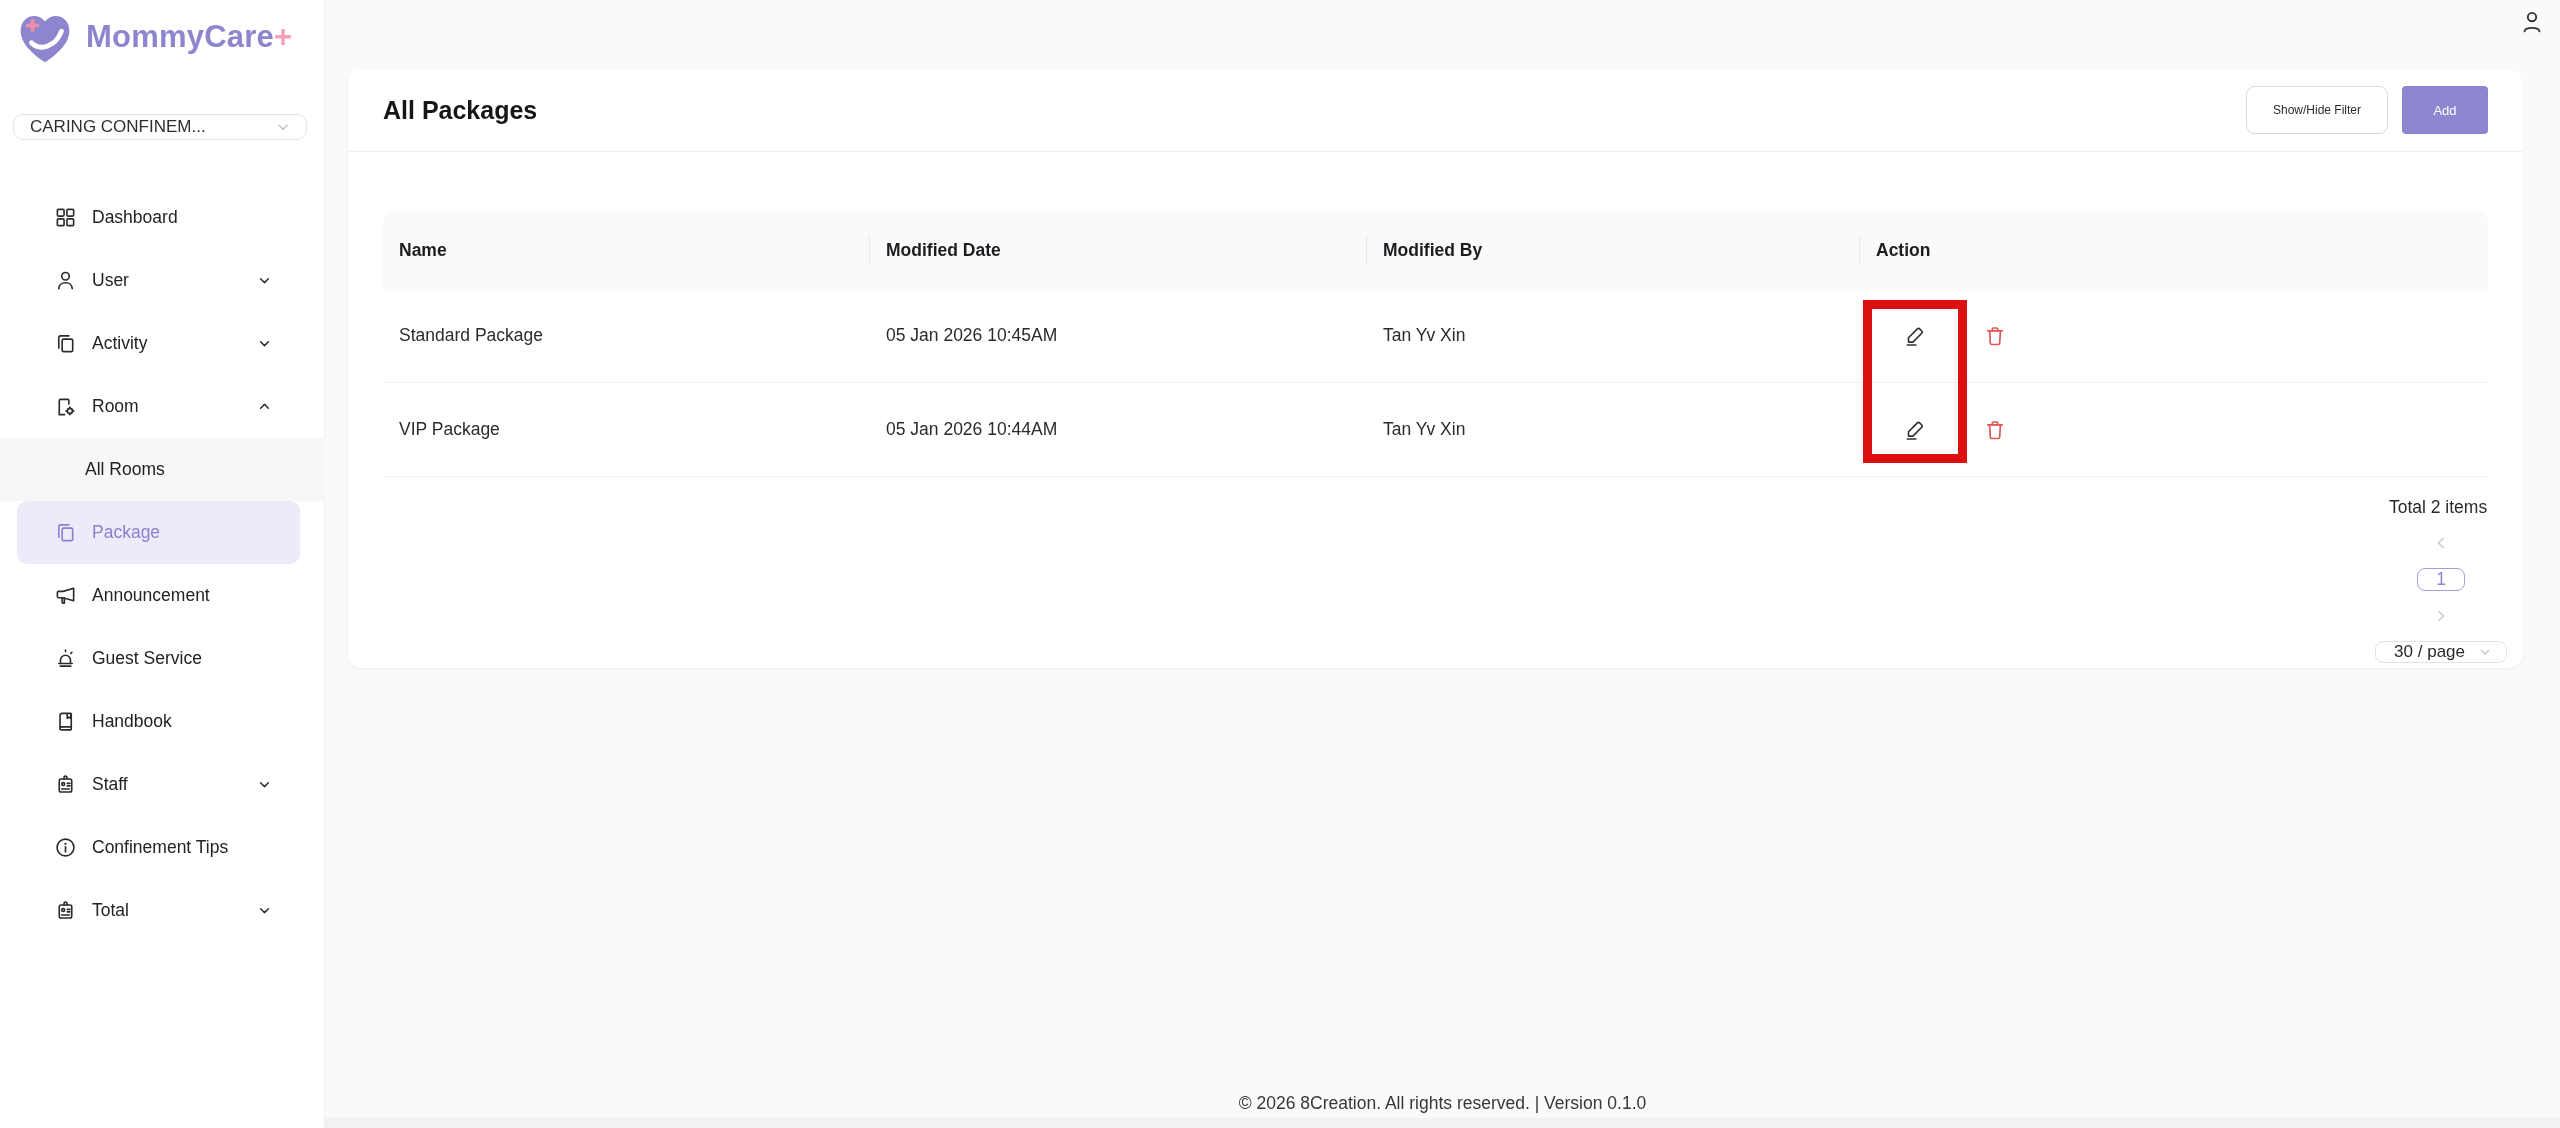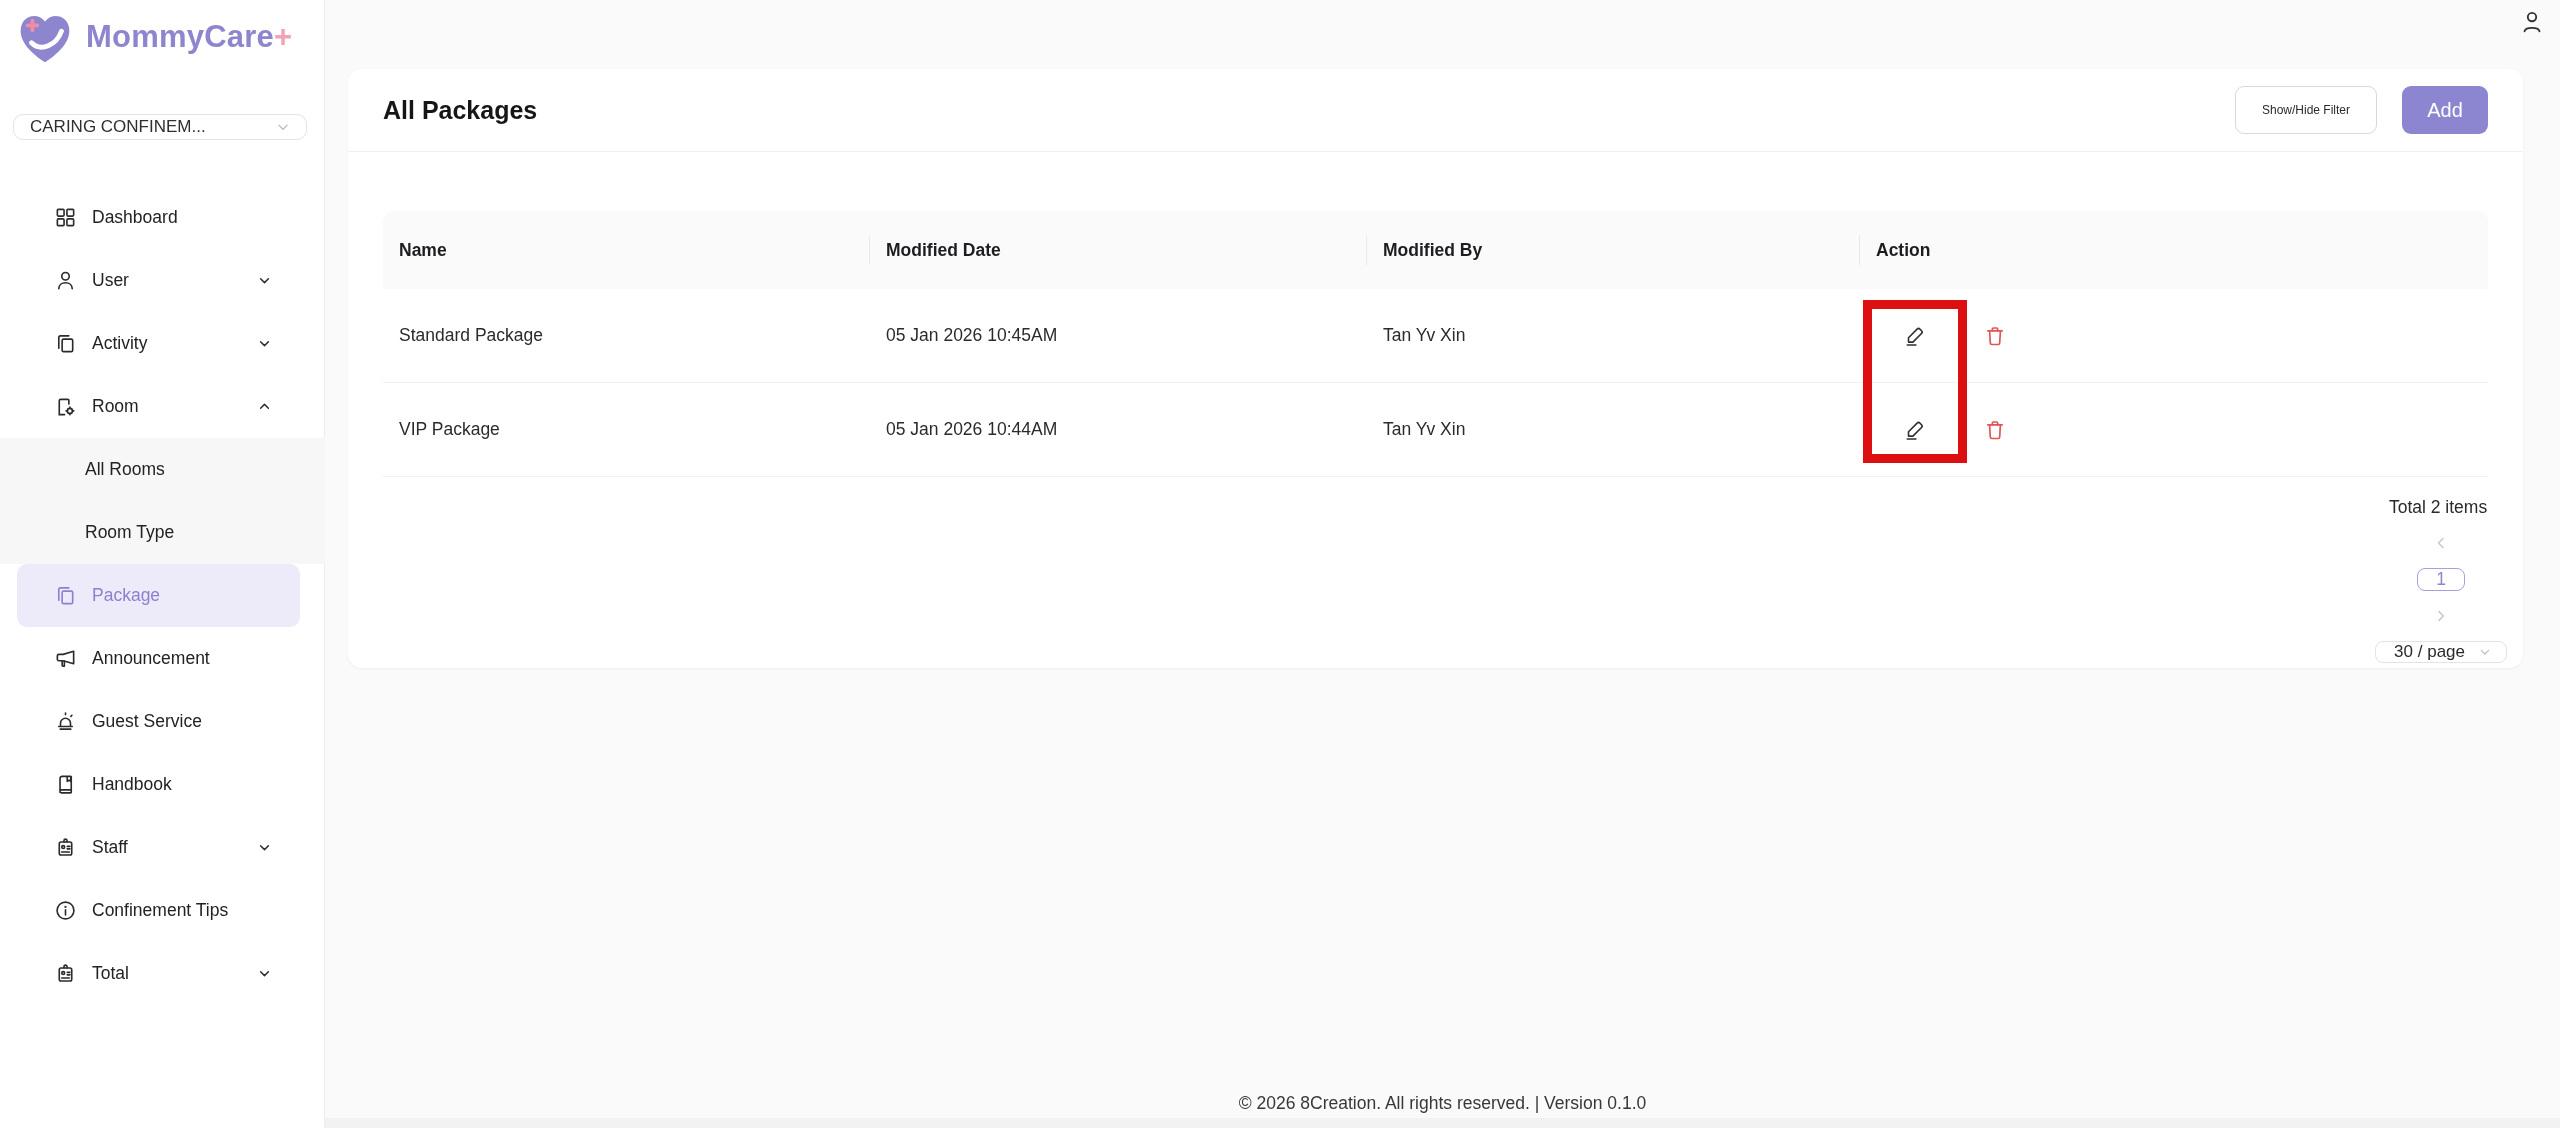--- a/index.html
+++ b/index.html
@@ -53,24 +53,23 @@
     justify-content:space-between; border-bottom:1px solid #f0f0f0;
   }
   .page-title { font-size:25px; font-weight:bold; color:#161619; }
   .hdr-actions { display:flex; gap:14px; align-items:center; }
   .btn-filter {
     height:48px; padding:0 26px; border:1px solid #d9d9d9; border-radius:9px;
     background:#fff; font-size:12px; color:#2b2b2f; cursor:pointer;
     font-family:inherit;
   }
   .btn-add {
-    height:48px; width:86px; border:none; border-radius:9px;
-    background:#8c86d0; color:#fff; font-size:20px; cursor:pointer;
+    height:48px; width:86px; border:none; border-radius:4px;
+    background:#8c86d0; color:#fff; font-size:13px; cursor:pointer;
     font-family:inherit;
-    margin-left:11px;
   }
 
   .table { margin:59px 35px 0 35px; }
   .tr { display:grid; grid-template-columns:487px 497px 493px 1fr; }
   .thead { background:#fafafa; border-radius:10px 10px 0 0; height:78px; }
   .thead .th {
     display:flex; align-items:center; padding-left:16px;
     font-size:17.5px; font-weight:bold; color:#1d1d21; position:relative;
   }
   .thead .th:not(:last-child)::after {
@@ -194,23 +193,20 @@
       <span class="chev">
         <svg width="17" height="17" viewBox="0 0 24 24">
             <path d="M6.5 14.5L12 9l5.5 5.5" stroke="#2b2b2f" stroke-width="2" fill="none" stroke-linecap="round" stroke-linejoin="round"></path>
           </svg>
       </span>
     </div>
 
     <div class="submenu">
       <div class="nav-item">
         <span>All Rooms</span>
-      </div>
-      <div class="nav-item">
-        <span>Room Type</span>
       </div>
     </div>
 
     <div class="nav-item active">
       <span class="ic">
         <svg width="23" height="23" viewBox="0 0 24 24" fill="none" stroke="#8b82cf" stroke-width="1.7">
           <rect x="8.5" y="7.5" width="11" height="13" rx="1.5"></rect>
           <path d="M15.5 4H6.8A1.8 1.8 0 0 0 5 5.8V17" stroke-linecap="round"></path>
         </svg>
       </span>

